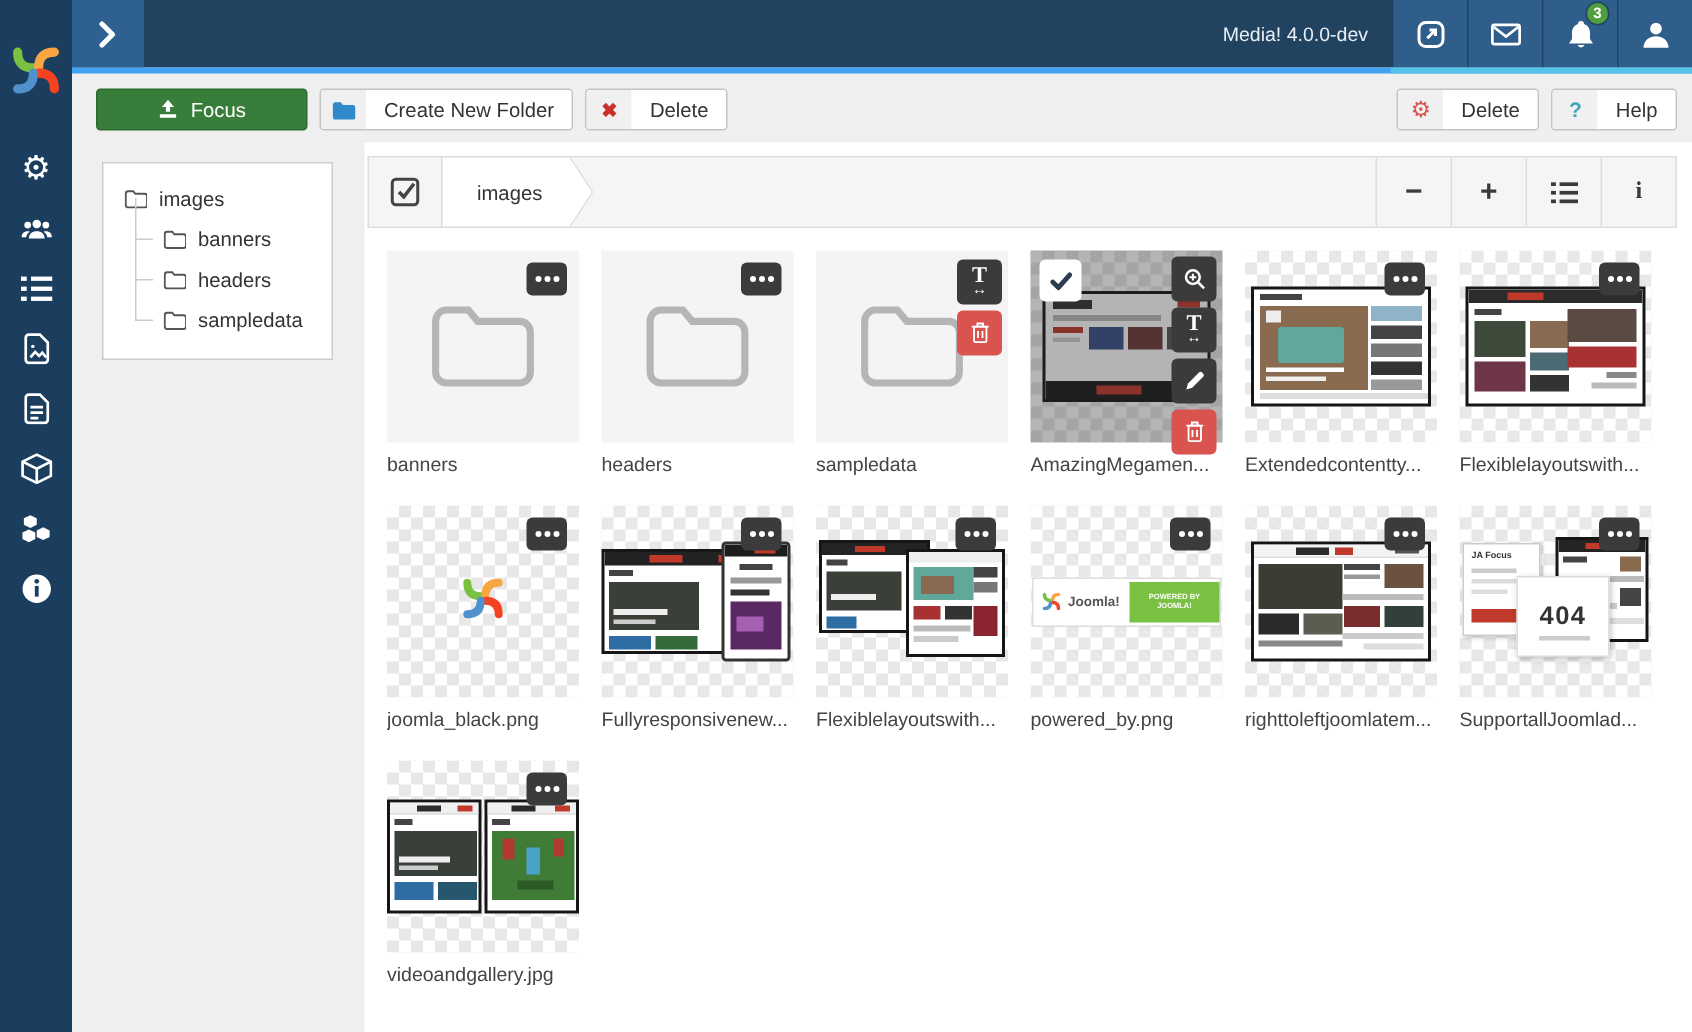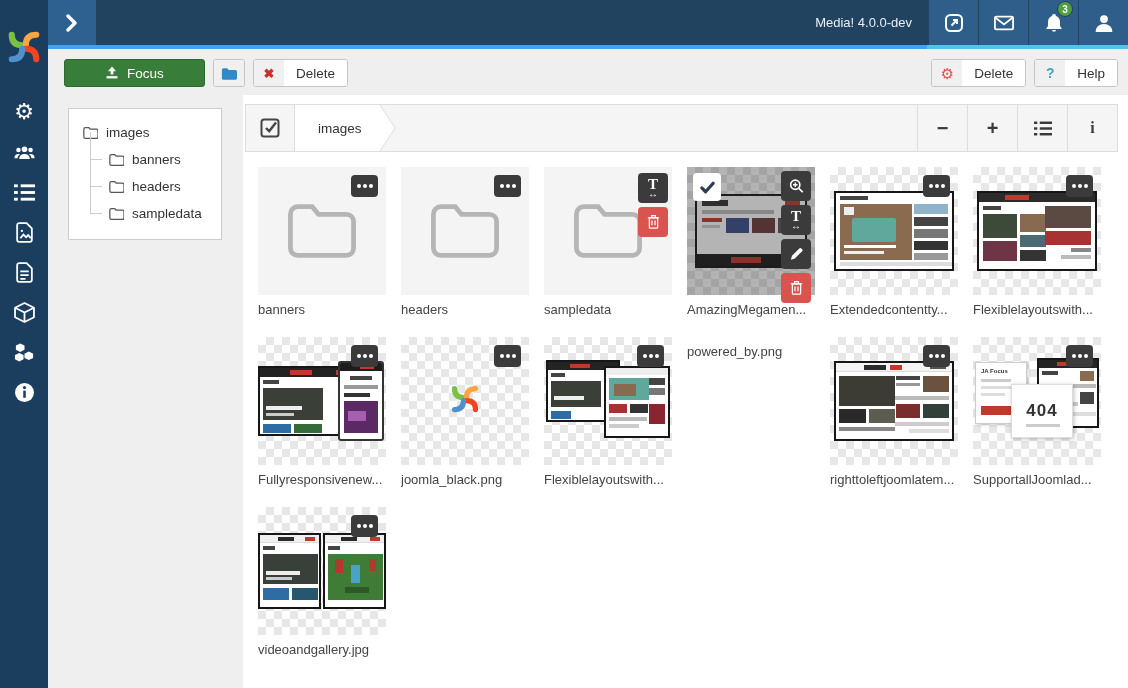--- a/index.html
+++ b/index.html
@@ -220,20 +220,21 @@
         <path d="M1.8 11.6 h12.4 v2.6 H1.8 z"></path>
       </svg>
     <span>Focus</span>
   </button>
   <span class="btn gap8">
     <span class="icell">
         <svg viewBox="0 0 18 14" fill="#3089c8">
           <path d="M1 3 c0-1.1 .8-2 1.9-2 H7 l1.6 2 H16 c1.1 0 2 .9 2 2 V12 c0 1.1-.9 2-2 2 H3 c-1.1 0-2-.9-2-2 z"></path>
         </svg>
       </span>
+    <span class="tcell">Create New Folder</span>
   </span>
   <span class="btn">
     <span class="icell">
         <span class="x-glyph">✖</span>
       </span>
     <span class="tcell">Delete</span>
   </span>
   <span class="toolbar-spacer"></span>
   <span class="btn gap8">
     <span class="icell">
@@ -462,20 +463,38 @@
             <span></span>
             <span></span>
             <span></span>
           </button>
         </div>
         <div class="glabel">Flexiblelayoutswith...</div>
       </div>
       <div class="gitem">
         <div class="tile kind-image">
           <div class="thumbwrap">
+            <div style="flex:none"><svg width="36" height="36" viewBox="0 0 48 48" fill="none" stroke-width="7" stroke-linecap="round">
+    <path d="M22 22 Q10 22 10 10" stroke="#7ac143"></path>
+    <path d="M26 22 Q26 10 38 10" stroke="#f9a541"></path>
+    <path d="M26 26 Q38 26 38 38" stroke="#f44321"></path>
+    <path d="M22 26 Q22 38 10 38" stroke="#5091cd"></path>
+  </svg></div>
+          </div>
+          <button class="dots">
+            <span></span>
+            <span></span>
+            <span></span>
+          </button>
+        </div>
+        <div class="glabel">joomla_black.png</div>
+      </div>
+      <div class="gitem">
+        <div class="tile kind-image">
+          <div class="thumbwrap">
             <div style="position:relative;width:128px;height:80px;flex:none">
     <div class="site" style="position:absolute;left:0;top:5px;width:96px;height:70px">
       <div class="abs" style="left:0;top:0;width:100%;height:9px;background:#222"></div>
       <div class="abs" style="left:30px;top:2px;width:22px;height:5px;background:#c0392b"></div>
       <div class="abs" style="right:6px;top:2px;width:10px;height:5px;background:#c0392b"></div>
       <div class="abs" style="left:3px;top:12px;width:16px;height:4px;background:#444"></div>
       <div class="abs" style="left:3px;top:20px;width:60px;height:32px;background:#3a4038"></div>
       <div class="abs" style="left:6px;top:38px;width:36px;height:4px;background:#eee"></div>
       <div class="abs" style="left:6px;top:45px;width:28px;height:3px;background:#ccc"></div>
       <div class="abs" style="left:3px;top:56px;width:28px;height:9px;background:#2e6da4"></div>
@@ -496,38 +515,20 @@
             <span></span>
             <span></span>
             <span></span>
           </button>
         </div>
         <div class="glabel">Fullyresponsivenew...</div>
       </div>
       <div class="gitem">
         <div class="tile kind-image">
           <div class="thumbwrap">
-            <div style="flex:none"><svg width="36" height="36" viewBox="0 0 48 48" fill="none" stroke-width="7" stroke-linecap="round">
-    <path d="M22 22 Q10 22 10 10" stroke="#7ac143"></path>
-    <path d="M26 22 Q26 10 38 10" stroke="#f9a541"></path>
-    <path d="M26 26 Q38 26 38 38" stroke="#f44321"></path>
-    <path d="M22 26 Q22 38 10 38" stroke="#5091cd"></path>
-  </svg></div>
-          </div>
-          <button class="dots">
-            <span></span>
-            <span></span>
-            <span></span>
-          </button>
-        </div>
-        <div class="glabel">joomla_black.png</div>
-      </div>
-      <div class="gitem">
-        <div class="tile kind-image">
-          <div class="thumbwrap">
             <div style="position:relative;width:124px;height:82px;flex:none">
     <div class="site" style="position:absolute;left:0;top:0;width:74px;height:62px">
       <div class="abs" style="left:0;top:0;width:100%;height:8px;background:#242424"></div>
       <div class="abs" style="left:22px;top:2px;width:20px;height:4px;background:#c0392b"></div>
       <div class="abs" style="left:3px;top:11px;width:14px;height:4px;background:#444"></div>
       <div class="abs" style="left:3px;top:19px;width:50px;height:26px;background:#3a4038"></div>
       <div class="abs" style="left:6px;top:34px;width:30px;height:4px;background:#eee"></div>
       <div class="abs" style="left:3px;top:49px;width:20px;height:8px;background:#2e6da4"></div>
     </div>
     <div class="site" style="position:absolute;right:0;top:6px;width:66px;height:72px">
@@ -546,20 +547,41 @@
           </div>
           <button class="dots">
             <span></span>
             <span></span>
             <span></span>
           </button>
         </div>
         <div class="glabel">Flexiblelayoutswith...</div>
       </div>
       <div class="gitem">
+        <div class="tile kind-image">
+          <div class="thumbwrap">
+            <div class="pb-strip">
+      <span style="margin-left:4px;flex:none;display:flex">
+                <svg width="16" height="16" viewBox="0 0 48 48" fill="none" stroke-width="7" stroke-linecap="round">
+    <path d="M22 22 Q10 22 10 10" stroke="#7ac143"></path>
+    <path d="M26 22 Q26 10 38 10" stroke="#f9a541"></path>
+    <path d="M26 26 Q38 26 38 38" stroke="#f44321"></path>
+    <path d="M22 26 Q22 38 10 38" stroke="#5091cd"></path>
+  </svg>
+              </span>
+      <span class="pb-brand">Joomla!</span>
+      <span class="pb-badge">POWERED BY JOOMLA!</span>
+    </div>
+          </div>
+          <button class="dots">
+            <span></span>
+            <span></span>
+            <span></span>
+          </button>
+        </div>
         <div class="glabel">powered_by.png</div>
       </div>
       <div class="gitem">
         <div class="tile kind-image">
           <div class="thumbwrap">
             <div class="site" style="width:120px;height:80px">
     <div class="abs" style="left:0;top:0;width:100%;height:9px;background:#f4f4f4;border-bottom:1px solid #ddd"></div>
     <div class="abs" style="left:28px;top:2px;width:22px;height:5px;background:#2b2b2b"></div>
     <div class="abs" style="left:54px;top:2px;width:12px;height:5px;background:#c0392b"></div>
     <div class="abs" style="right:6px;top:2px;width:16px;height:4px;background:#555"></div>

